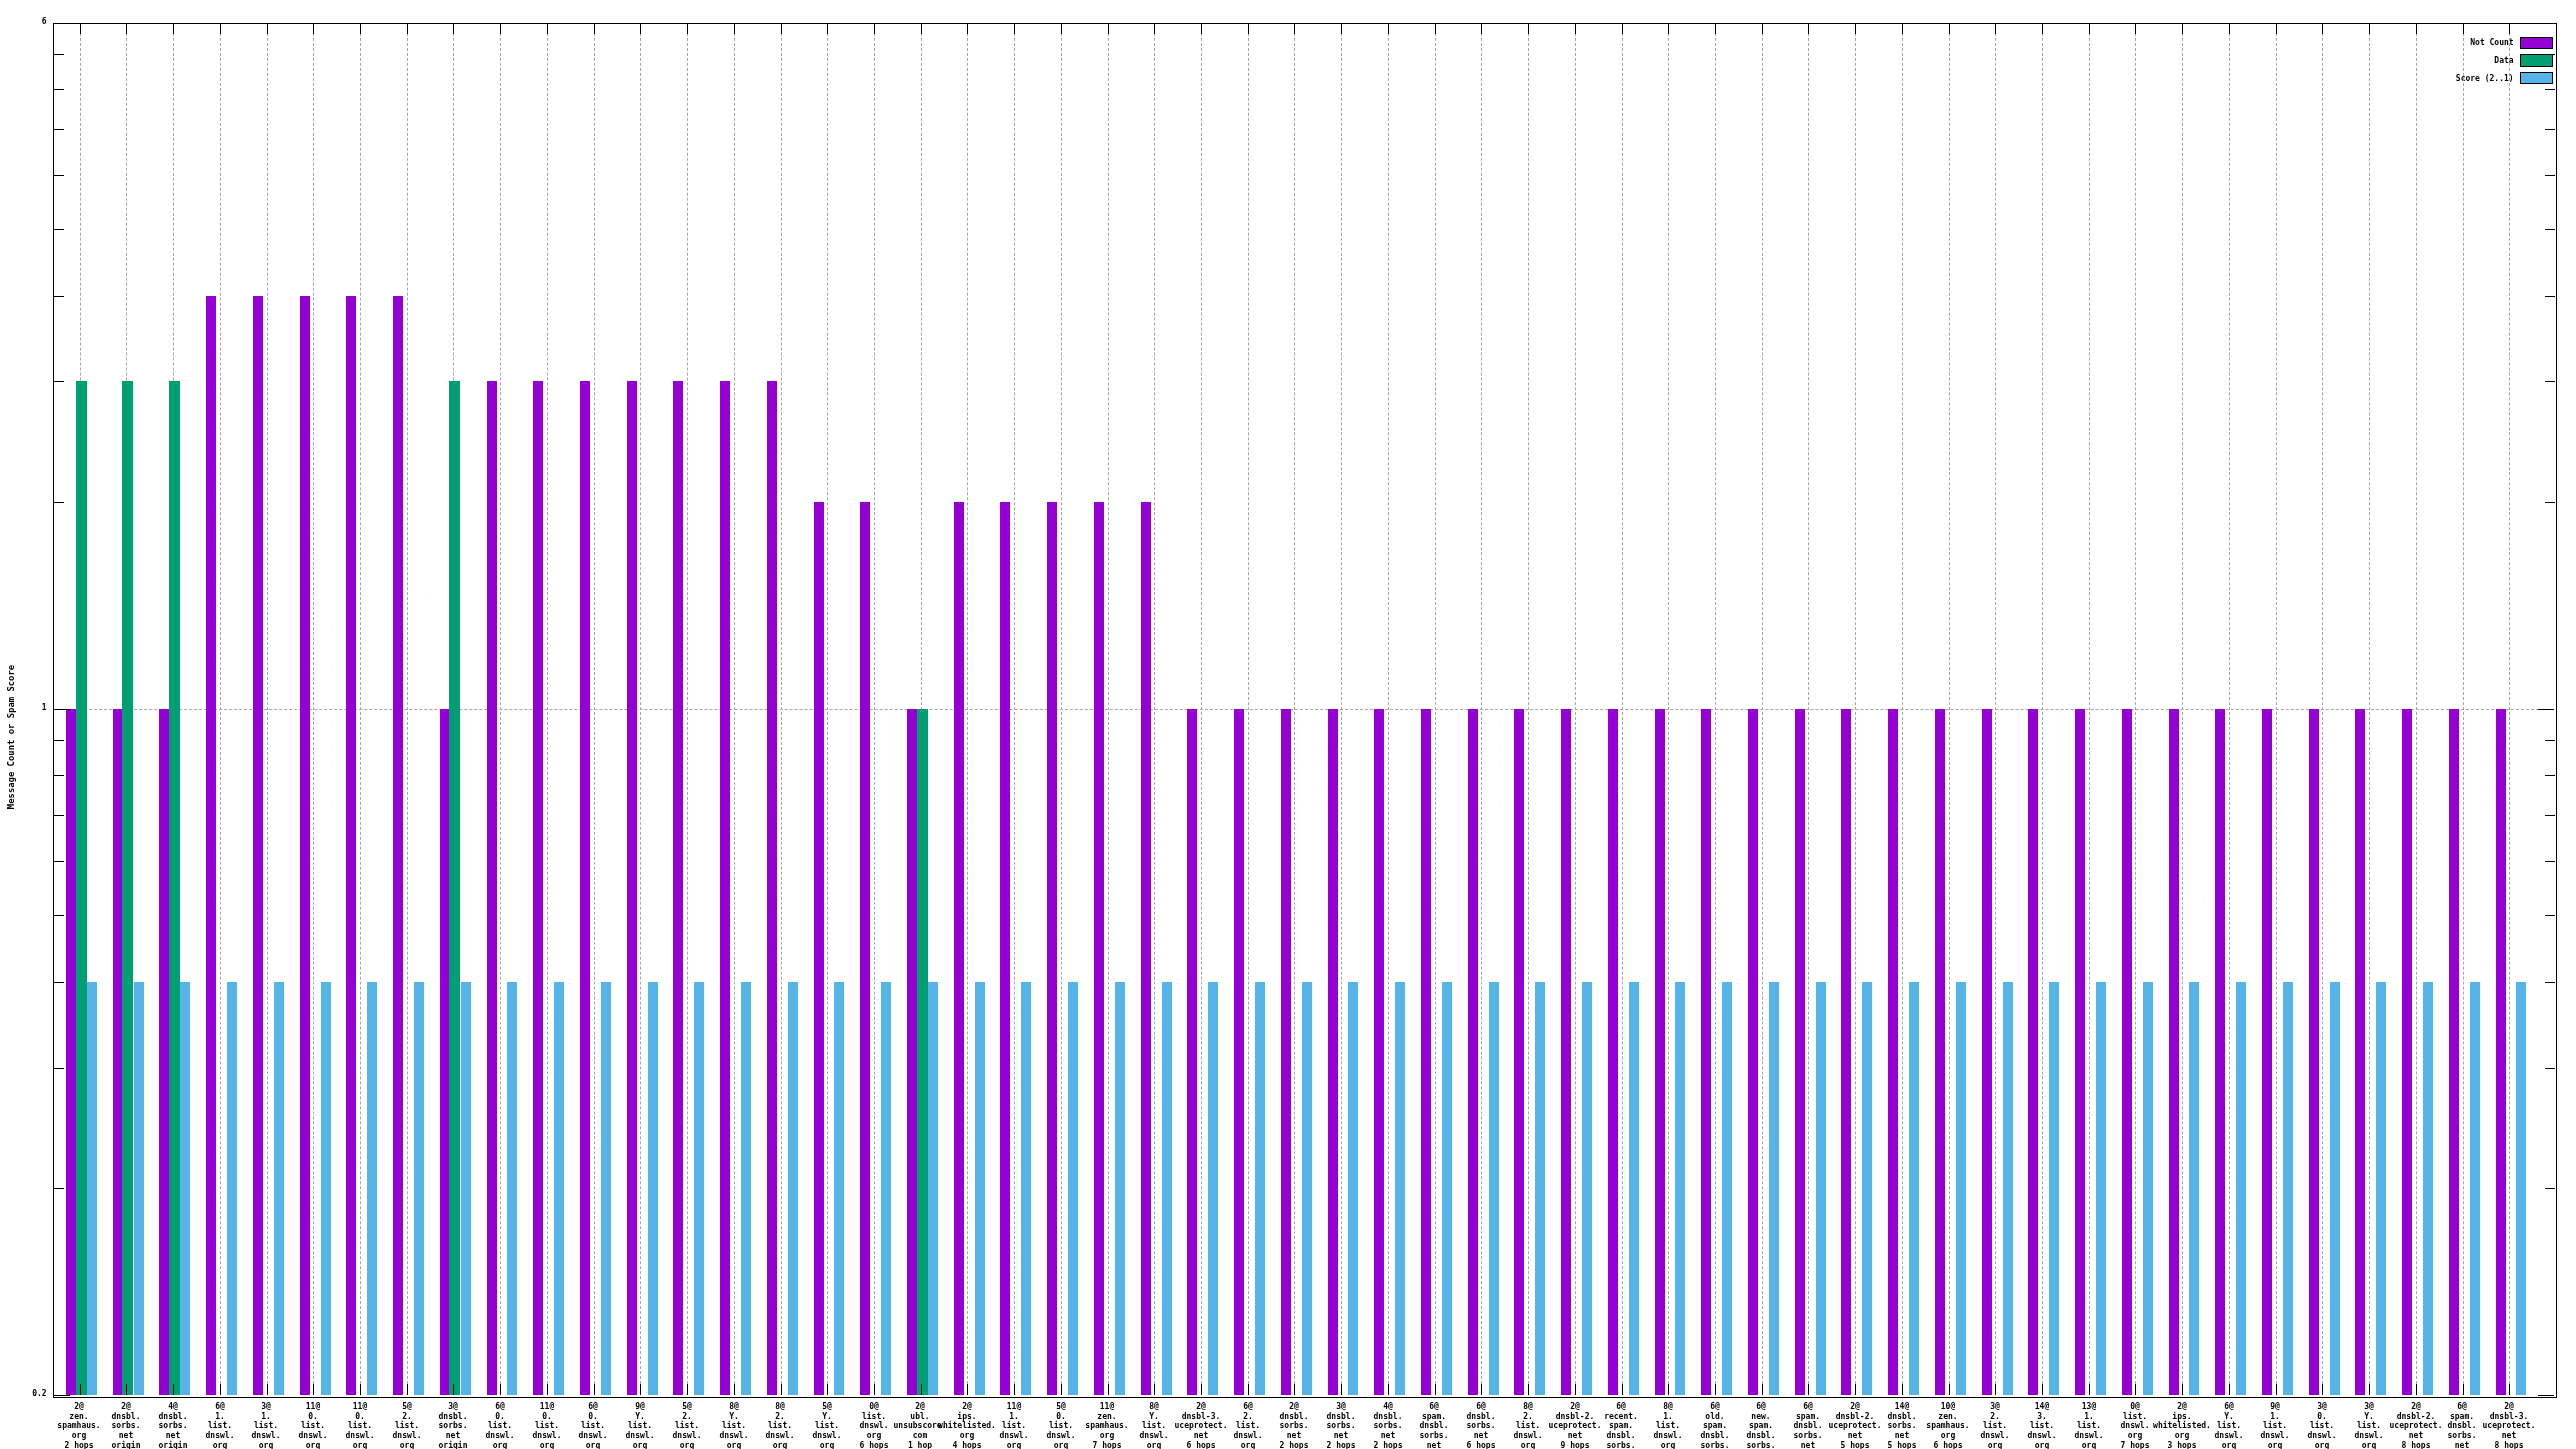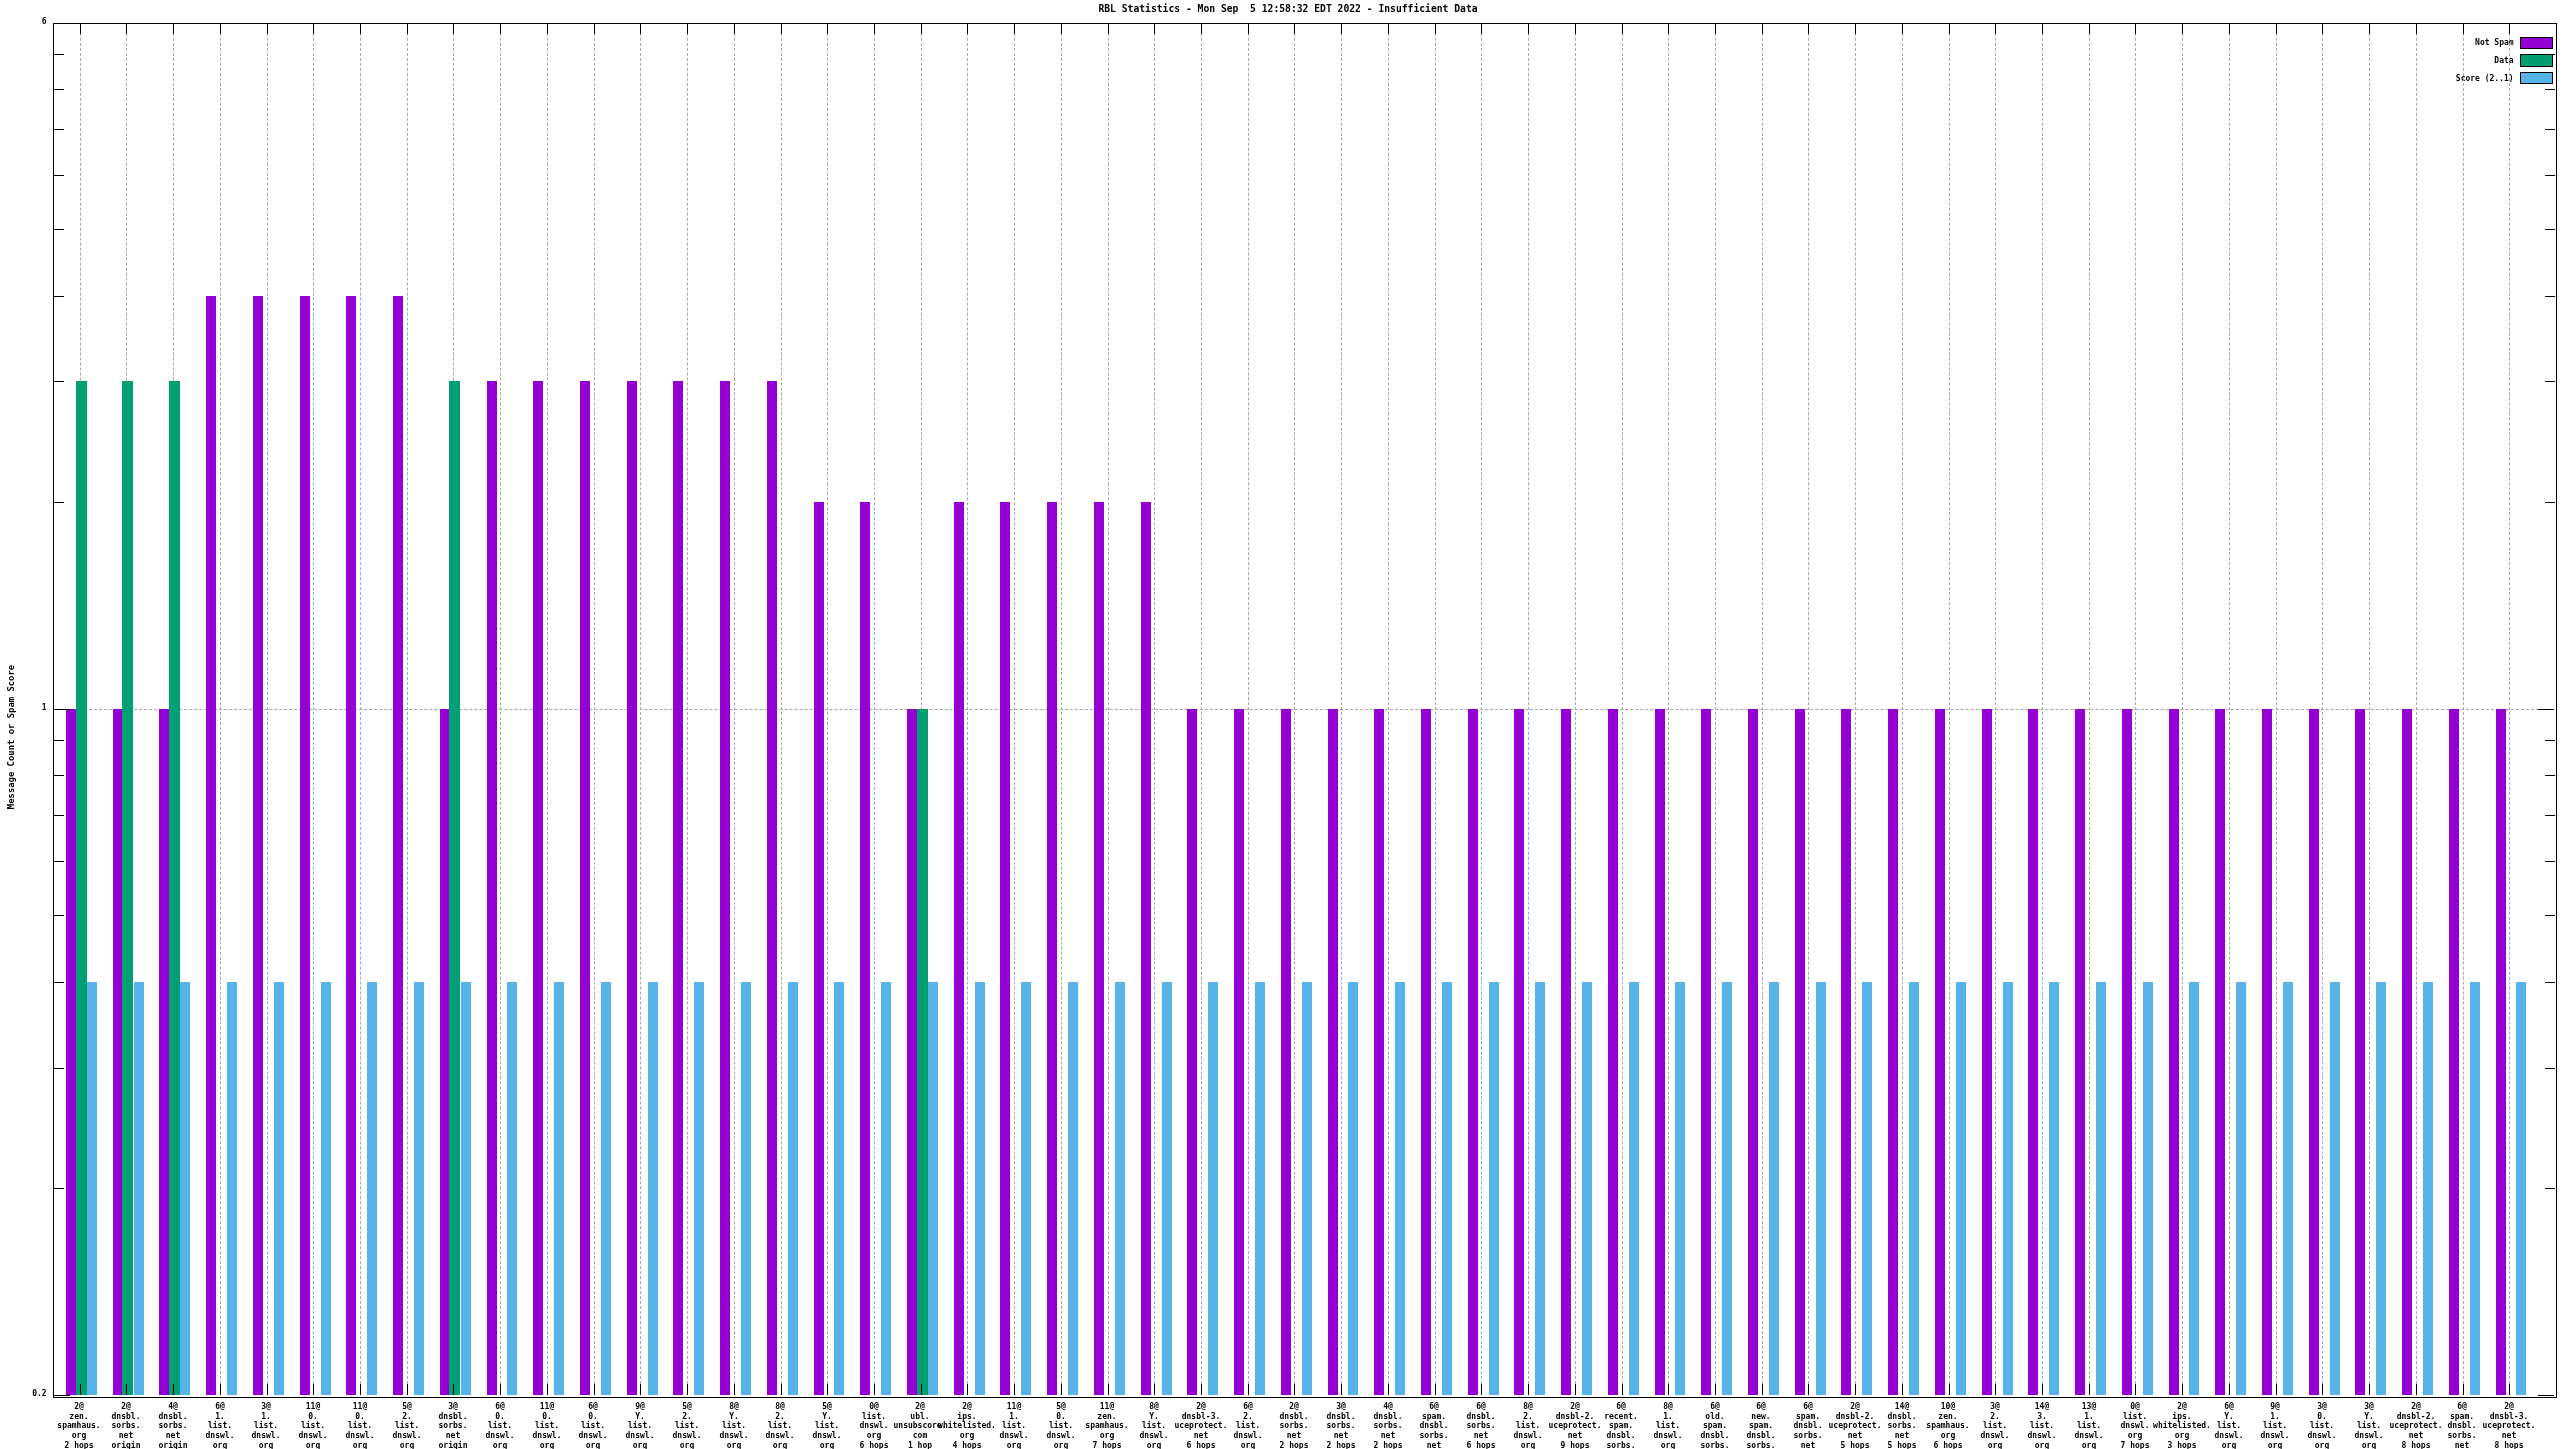--- a/index.html
+++ b/index.html
@@ -51,21 +51,20 @@
     gap:6.4px;height:17.7px;
     z-index:7;
   }
   .legend-label{font-size:8px;font-weight:bold;white-space:pre;}
   .legend-swatch{width:31px;height:10.5px;border:0.8px solid #000;}
 </style>
 </head>
 <body>
 
 <div id="stage">
-  <div id="chart-title" class="abs">RBL Statistics - Mon Sep  5 12:58:32 EDT 2022 - Insufficient Data</div>
   <div id="y-axis-title" class="abs">Message Count or Spam Score</div>
   <div id="plot-area" class="abs">
       <div class="abs hgrid" style="left: 54px; top: 709px; width: 2500px;"></div>
       <div class="abs vgrid" style="left: 80px; top: 23px; height: 1371px;"></div>
       <div class="abs bar" style="left: 66px; top: 709px; width: 9.7px; height: 686px; background: rgb(148, 0, 211);"></div>
       <div class="abs bar" style="left: 76px; top: 381px; width: 11.3px; height: 1014px; background: rgb(0, 158, 115);"></div>
       <div class="abs bar" style="left: 87px; top: 982px; width: 9.7px; height: 413px; background: rgb(86, 180, 233);"></div>
       <div class="abs tick" style="left: 80px; top: 1384px; width: 0.8px; height: 11.3px;"></div>
       <div class="abs tick" style="left: 80px; top: 23px; width: 0.8px; height: 11.3px;"></div>
       <div class="abs xtick-label" style="left: 43px; top: 1402px; width: 72px;">2@
@@ -670,21 +669,21 @@
       <div class="abs tick" style="left: 2545px; top: 1068px; width: 9.7px; height: 0.8px;"></div>
       <div class="abs tick" style="left: 54px; top: 1188px; width: 9.7px; height: 0.8px;"></div>
       <div class="abs tick" style="left: 2545px; top: 1188px; width: 9.7px; height: 0.8px;"></div>
       <div class="abs ytick-label" style="left: 9.7px; top: 17px; width: 37px;">6</div>
       <div class="abs ytick-label" style="left: 9.7px; top: 703px; width: 37px;">1</div>
       <div class="abs ytick-label" style="left: 9.7px; top: 1389px; width: 37px;">0.2</div>
     </div>
   <div id="plot-border" class="abs" style="left: 53px; top: 22.5px; width: 2502px; height: 1373px;"></div>
   <div id="legend" class="abs" style="left: 2289px; top: 34px; width: 264px;">
       <div class="legend-row">
-        <span class="legend-label">Not Spam</span>
+        <span class="legend-label">Not Count</span>
         <div class="legend-swatch" style="background: rgb(148, 0, 211);"></div>
       </div>
       <div class="legend-row">
         <span class="legend-label">Data</span>
         <div class="legend-swatch" style="background: rgb(0, 158, 115);"></div>
       </div>
       <div class="legend-row">
         <span class="legend-label">Score (2..1)</span>
         <div class="legend-swatch" style="background: rgb(86, 180, 233);"></div>
       </div>

